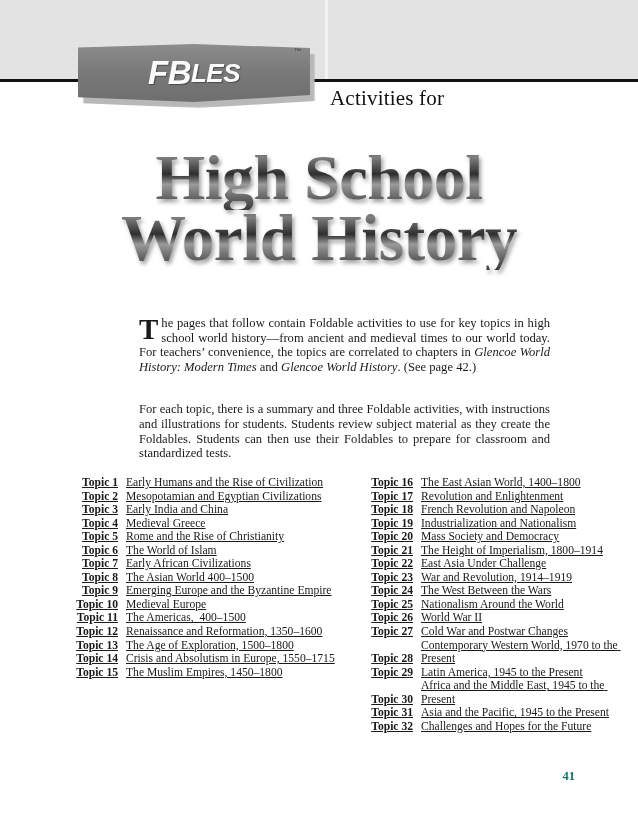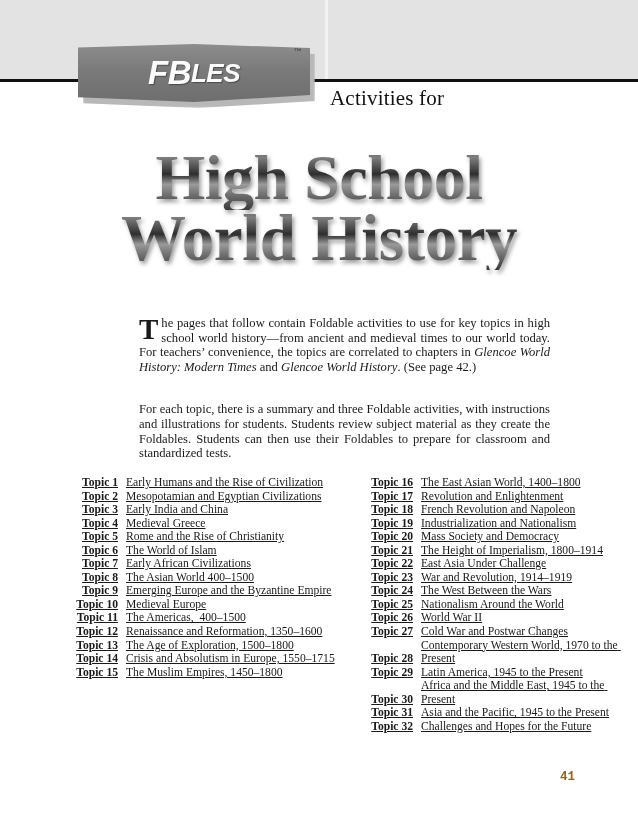--- a/index.html
+++ b/index.html
@@ -172,24 +172,24 @@
   .topic-title {
     flex: 1 1 auto;
     padding-left: 8px;
     white-space: pre-wrap;
   }
 
   
   .page-number {
     position: absolute;
     right: 63px; bottom: 33px;
-    font-family: Liberation Mono, monospace;
+    font-family: Liberation Serif, serif;
     font-weight: bold;
     font-size: 12.5px;
-    color: #a16207;
+    color: #0f766e;
   }
 </style>
 </head>
 <body>
 
 <div id="page">
 
   <div class="header-band">
     <div class="header-band-seam"></div>
   </div>

